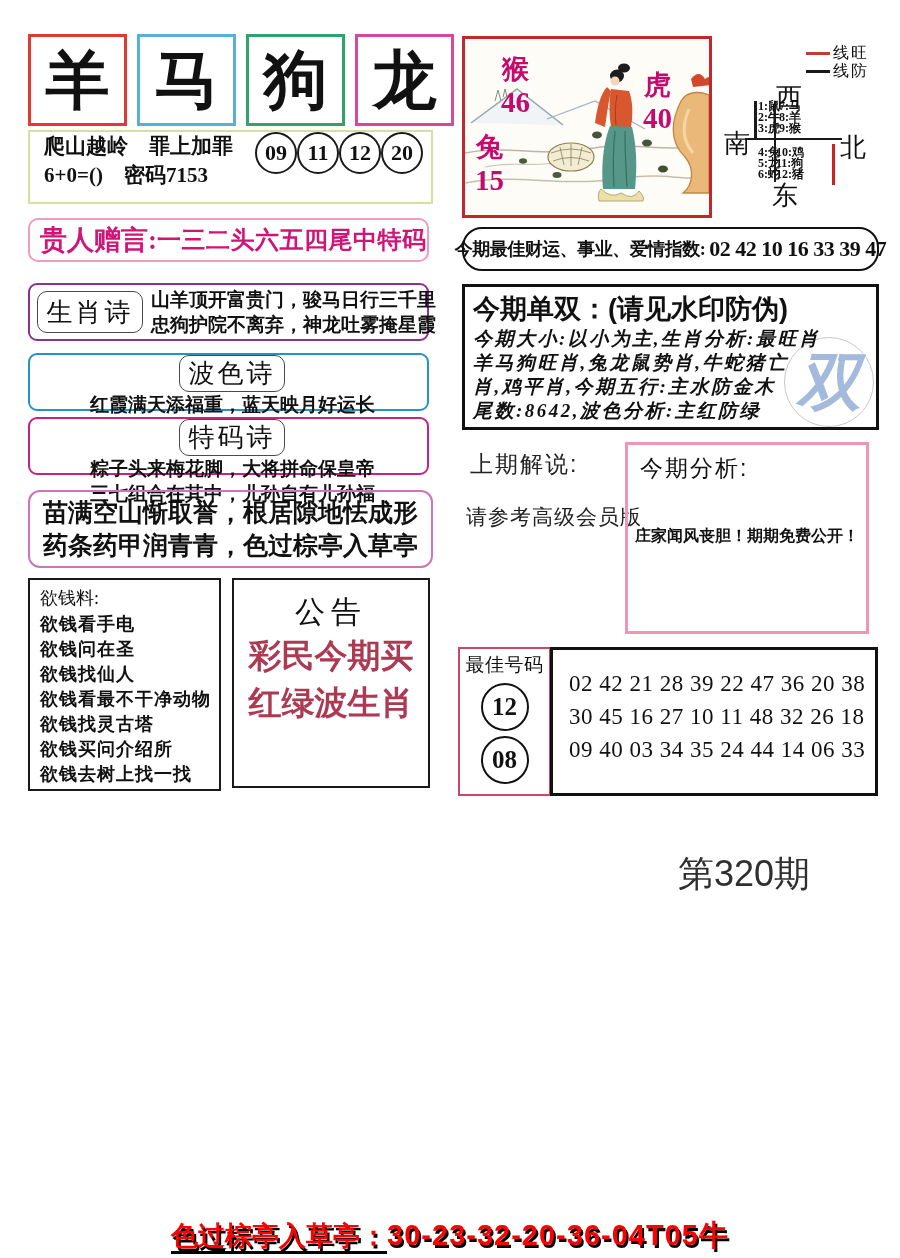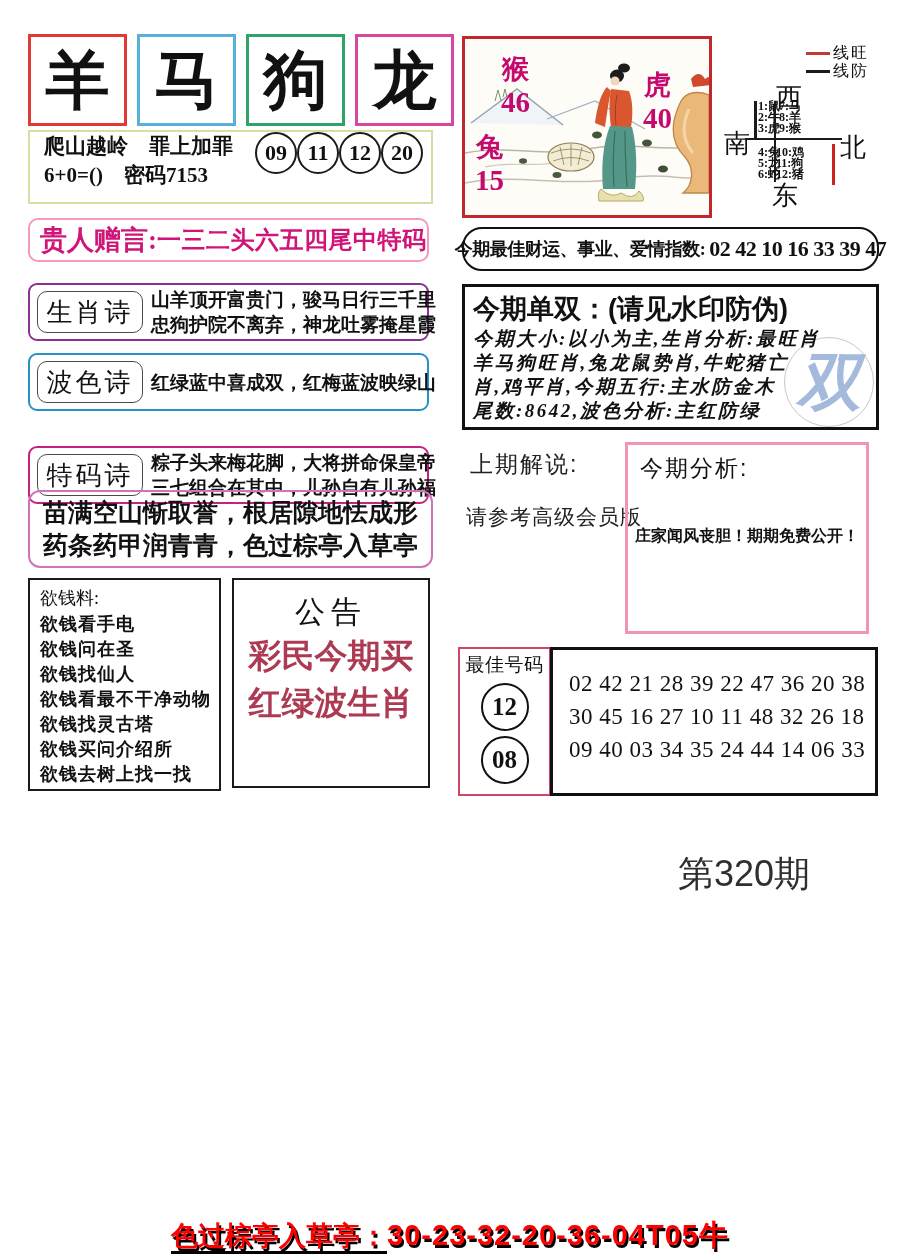--- a/index.html
+++ b/index.html
@@ -21,21 +21,21 @@
 
   
   .benefactor{position:absolute;left:28px;top:218px;width:401px;height:44px;border:2px solid #ef9cbd;
               border-radius:10px;display:flex;align-items:center;padding-left:10px;box-sizing:border-box;white-space:nowrap;}
   .b-label{font-size:27px;font-weight:bold;}
   .b-text{font-size:24px;font-weight:bold;font-family:"Liberation Sans","DejaVu Sans",sans-serif;letter-spacing:0.5px;}
 
   
   .poem{position:absolute;left:28px;width:401px;height:58px;border:2.5px solid #000;border-radius:9px;
         display:flex;align-items:center;background:#fff;box-sizing:border-box;}
-  .poem.p1{top:283px;} .poem.p2{top:353px;} .poem.p3{top:446px;}
+  .poem.p1{top:283px;} .poem.p2{top:353px;} .poem.p3{top:417px;flex-direction:column;}
   .poem-pill{margin-left:7px;min-width:104px;height:40px;border:1.5px solid #4a4a4a;border-radius:10px;
              display:flex;align-items:center;justify-content:center;font-size:26px;letter-spacing:3px;}
   .poem-lines{margin-left:8px;font-size:19px;font-weight:bold;line-height:25px;white-space:nowrap;}
 
   
   .verse{position:absolute;left:28px;top:490px;width:401px;height:74px;border:2px solid #ce74ba;border-radius:12px;
          display:flex;flex-direction:column;align-items:center;justify-content:center;
          font-family:"Liberation Sans","DejaVu Sans",sans-serif;font-size:25px;font-weight:bold;line-height:33px;white-space:nowrap;}
 
   
@@ -149,23 +149,24 @@
     <span class="b-text" style="color: rgb(208, 20, 120);">一三二头六五四尾中特码</span>
   </div>
 
   <div class="poem p1" style="border-color: rgb(138, 50, 146);">
     <div class="poem-pill">生肖诗</div>
     <div class="poem-lines">
       <div>山羊顶开富贵门，骏马日行三千里</div>
       <div>忠狗护院不离弃，神龙吐雾掩星霞</div>
     </div>
   </div>
-  <div class="poem p2" style="border-color: rgb(36, 146, 196);">
+  <div class="poem p2" style="border-color: rgb(36, 146, 196); flex-direction: column;">
     <div class="poem-pill">波色诗</div>
     <div class="poem-lines">
+      <div>红霞满天添福重，蓝天映月好运长</div>
       <div>红绿蓝中喜成双，红梅蓝波映绿山</div>
     </div>
   </div>
   <div class="poem p3" style="border-color: rgb(196, 35, 130);">
     <div class="poem-pill">特码诗</div>
     <div class="poem-lines">
       <div>粽子头来梅花脚，大将拼命保皇帝</div>
       <div>三七组合在其中，儿孙自有儿孙福</div>
     </div>
   </div>

